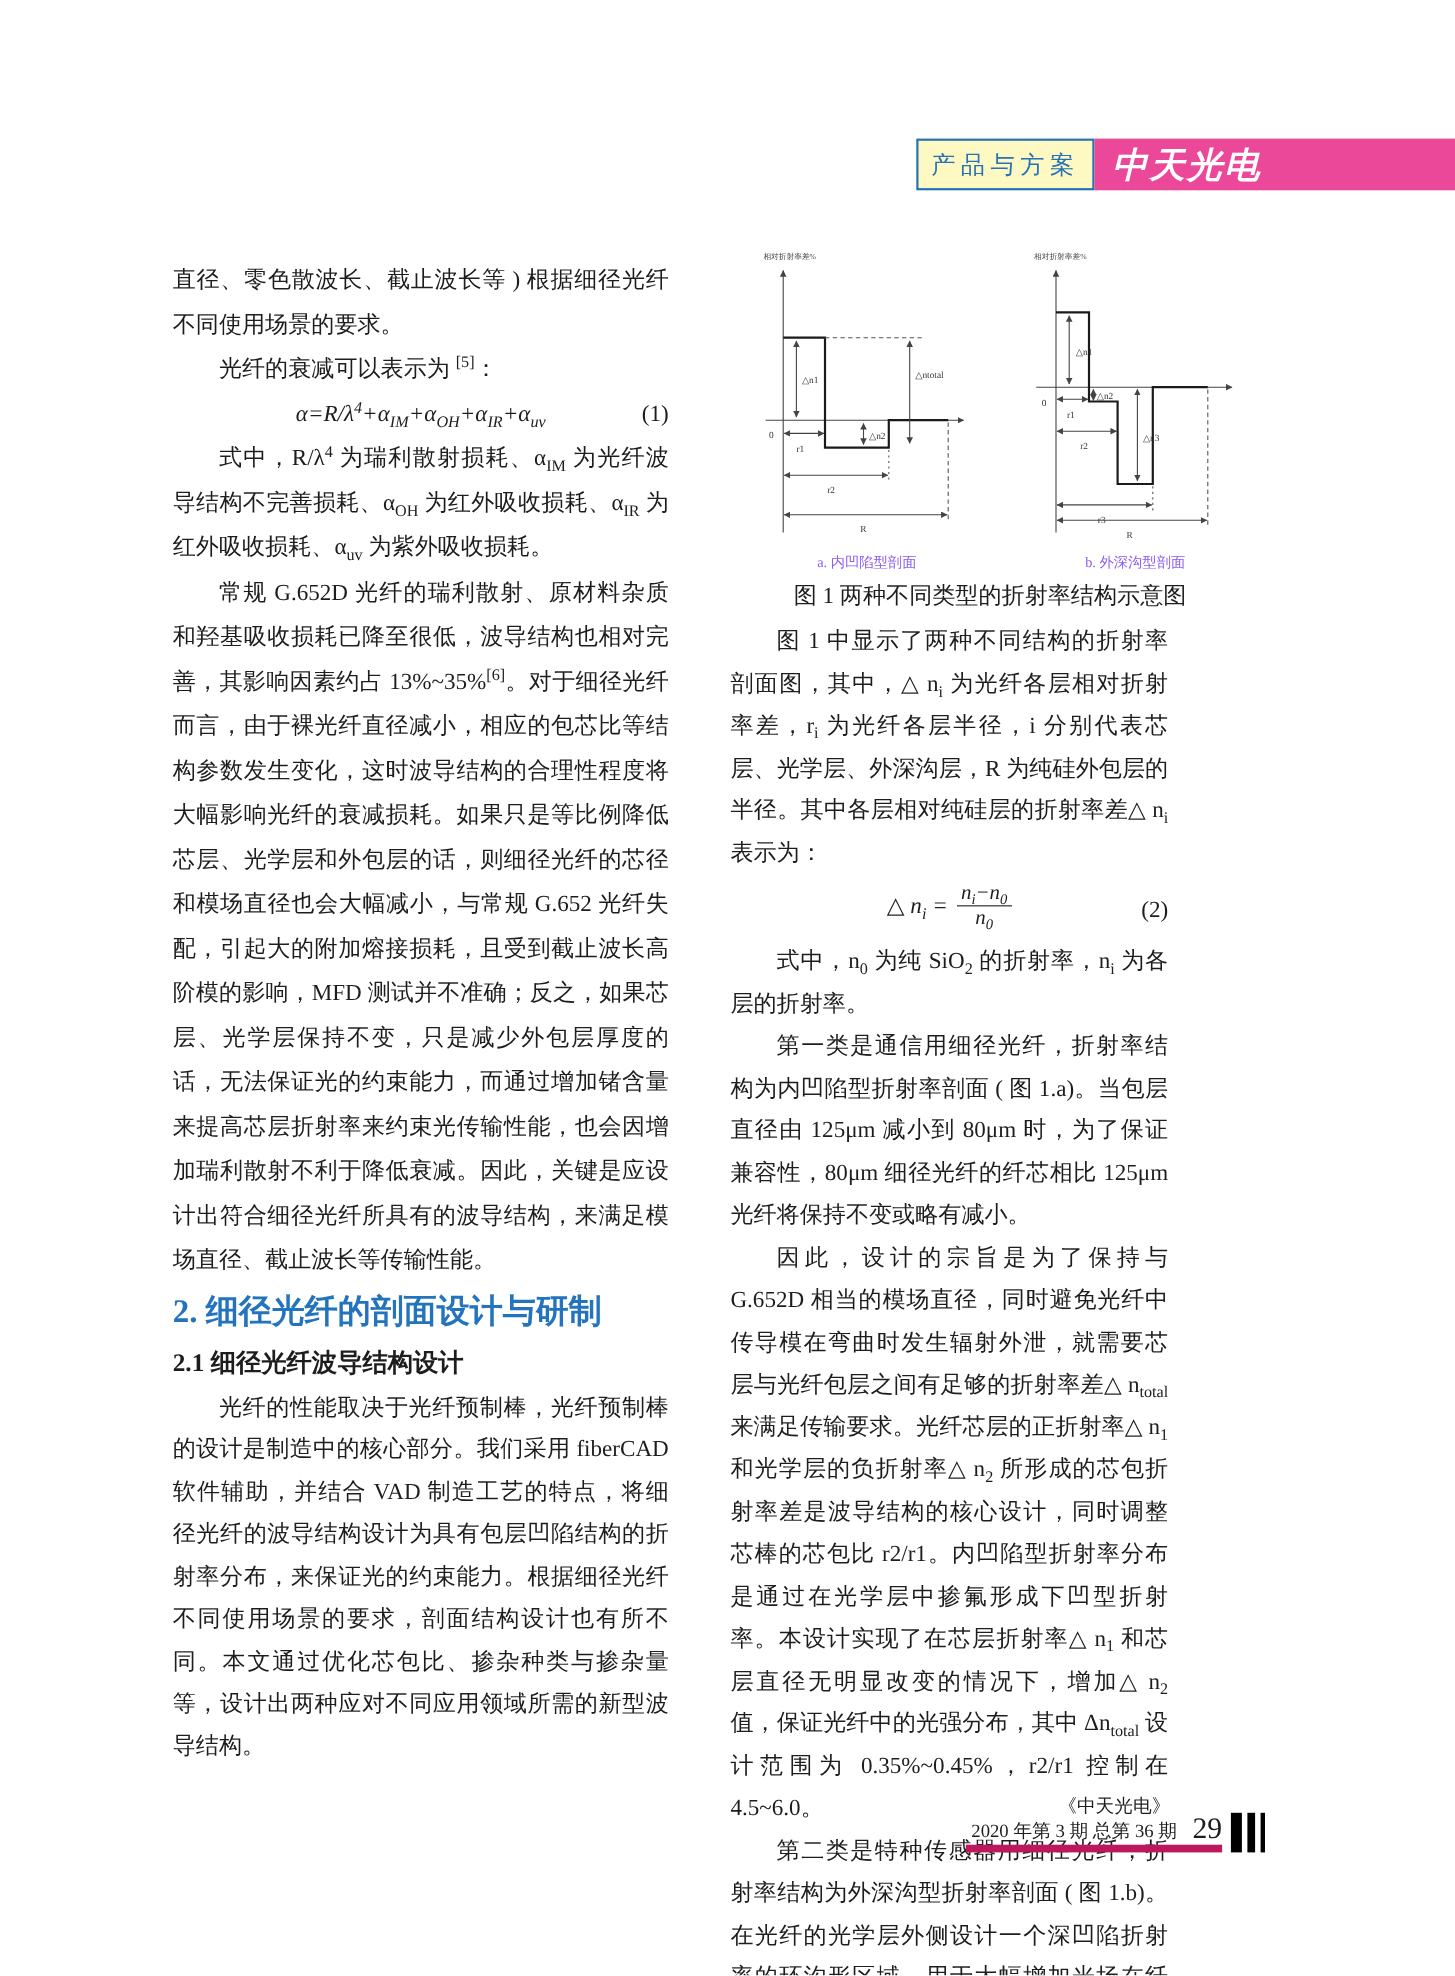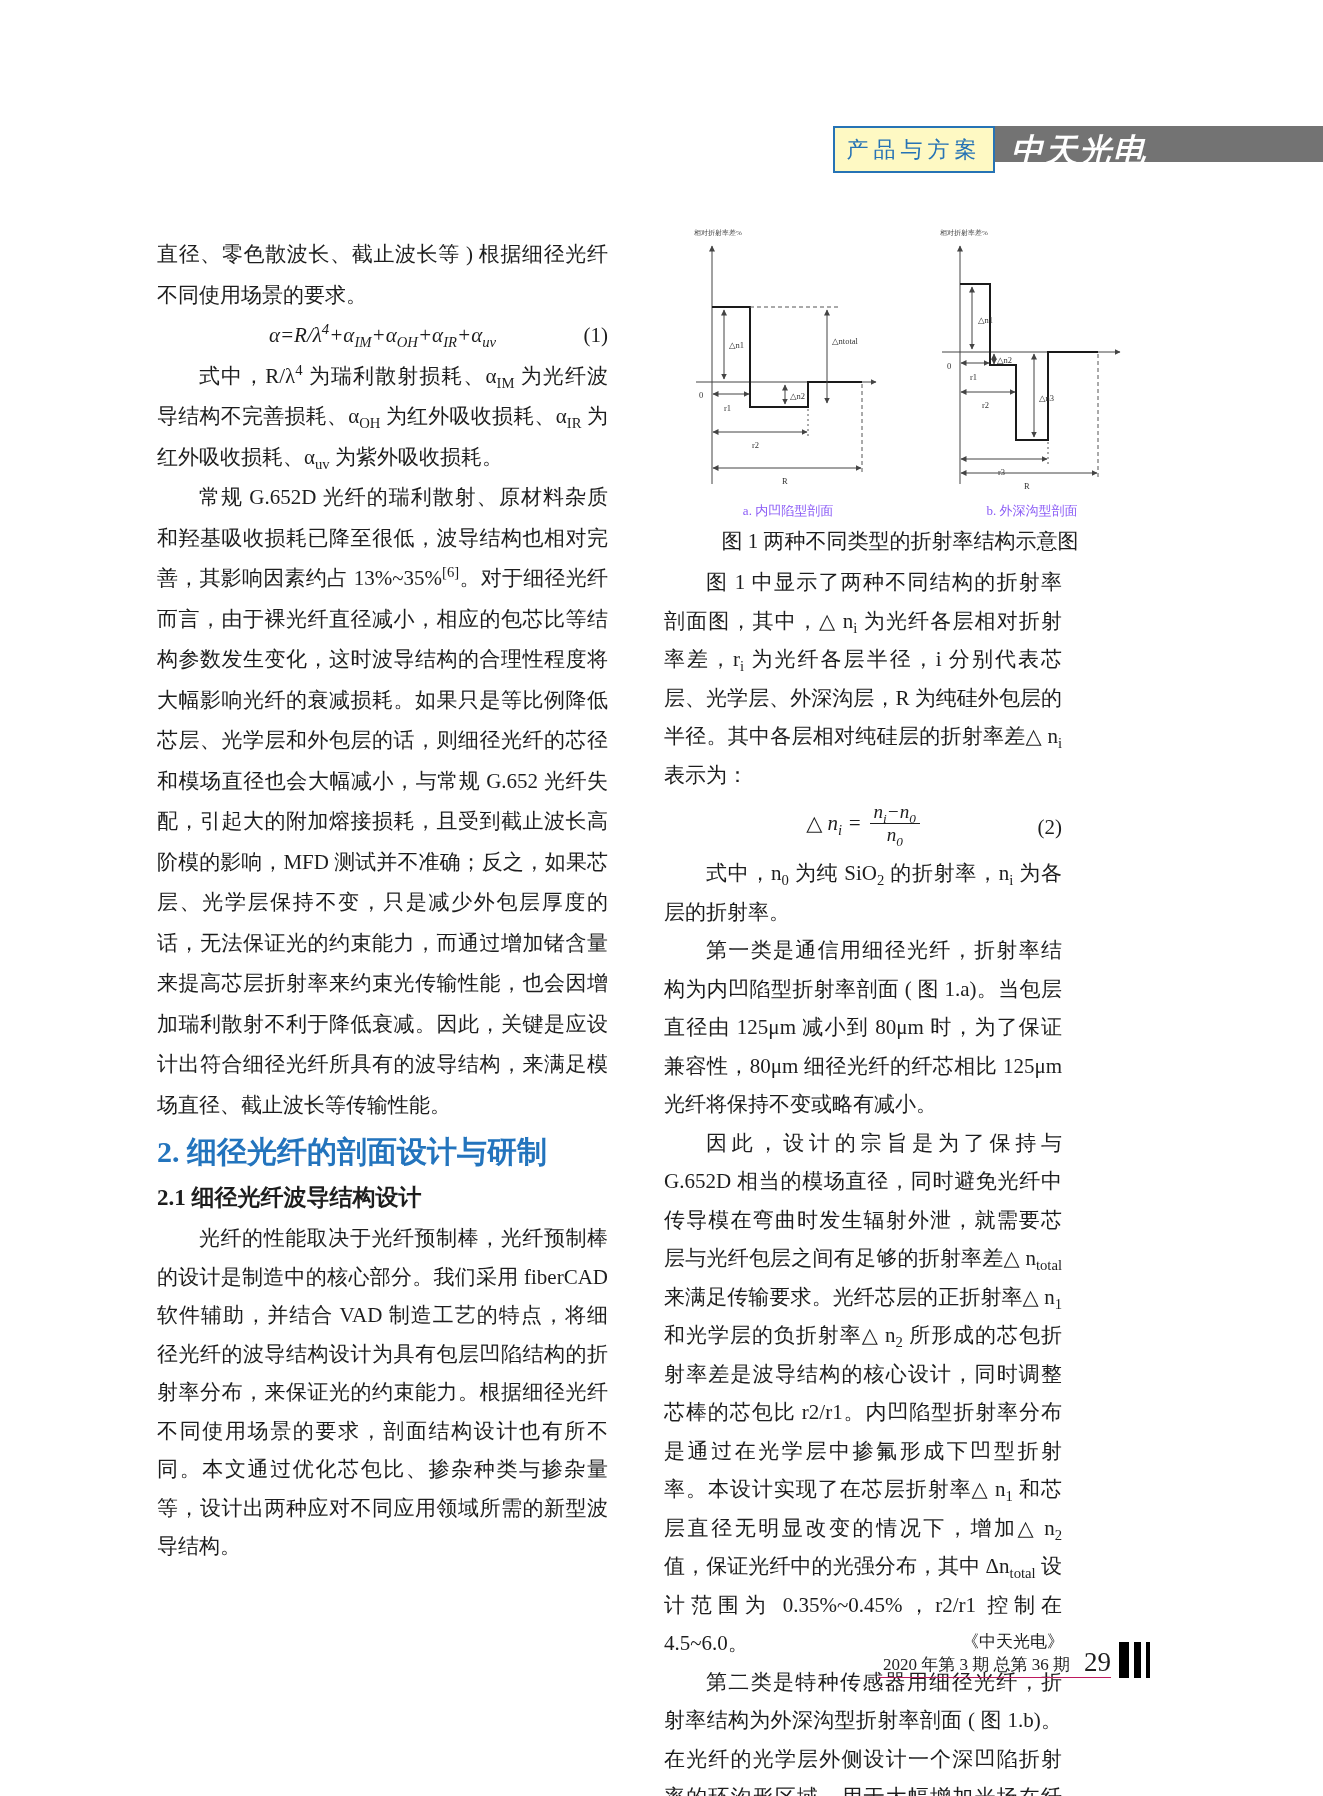--- a/index.html
+++ b/index.html
@@ -3,21 +3,21 @@
 <meta charset="utf-8">
 <style>
   html,body{margin:0;padding:0;background:#ffffff;}
   .page{position:relative;width:1323px;height:1796px;background:#ffffff;overflow:hidden;
         font-family:"Liberation Serif","DejaVu Serif",serif;color:#1d1d1d;}
   
   .header-tag{position:absolute;left:833px;top:126px;width:162px;height:47px;box-sizing:border-box;
         border:2px solid #2673b5;background:#fef9c3;display:flex;align-items:center;justify-content:center;}
   .header-tag span{color:#2673b5;font-size:22px;letter-spacing:5px;
         font-family:"Liberation Sans","DejaVu Sans",sans-serif;}
-  .brand-bar{position:absolute;left:995px;top:126px;width:328px;height:36px;background:#737373;}
+  .brand-bar{position:absolute;left:995px;top:126px;width:328px;height:47px;background:#ec4899;}
   .brand{position:absolute;left:16px;top:3px;color:#ffffff;font-size:32px;font-weight:bold;
         font-style:italic;letter-spacing:2px;font-family:"DejaVu Serif",serif;}
   
   .col-left{position:absolute;left:157px;top:234px;width:451px;font-size:21px;line-height:40.5px;
         text-align:justify;}
   .col-right{position:absolute;left:664px;top:563px;width:398px;font-size:21px;line-height:38.5px;
         text-align:justify;}
   p{margin:0;padding:0;}
   .ind{text-indent:42px;}
   .tight{line-height:38.5px;}
@@ -36,21 +36,21 @@
   
   .fig{position:absolute;left:690px;top:222px;display:flex;gap:48px;}
   .fig .unit{width:196px;display:flex;flex-direction:column;align-items:center;}
   .fig svg{display:block;}
   .subcap{margin-top:2px;font-size:13px;color:#8b5cf6;text-align:center;}
   .fig-caption{position:absolute;left:690px;top:527px;width:420px;text-align:center;font-size:21px;}
   .dlabel{font-size:8.5px;fill:#333;font-family:"Liberation Serif",serif;}
   .dsmall{font-size:7px;fill:#444;font-family:"Liberation Serif",serif;}
   
   .footer{position:absolute;left:878px;top:1630px;display:flex;align-items:flex-end;}
-  .footer-rule{display:flex;align-items:flex-end;border-bottom:1px solid #be185d;padding-bottom:1px;}
+  .footer-rule{display:flex;align-items:flex-end;border-bottom:7px solid #be185d;padding-bottom:1px;}
   .footer-main{width:192px;}
   .journal{font-size:17px;text-align:right;padding-right:6px;}
   .issue{font-size:17px;text-align:right;white-space:nowrap;}
   .pagenum{font-size:27px;margin-left:14px;line-height:1;font-family:"Liberation Serif",serif;}
   .bars{display:flex;gap:5px;margin-left:8px;align-items:flex-end;height:36px;}
   .bars i{display:block;background:#000;height:36px;}
   .bars .b1{width:10px;}.bars .b2{width:7px;}.bars .b3{width:4px;}
 </style>
 </head>
 <body>
@@ -59,20 +59,21 @@
 
   <div class="header-tag">
     <span>产品与方案</span>
   </div>
   <div class="brand-bar">
     <div class="brand">中天光电</div>
   </div>
 
   <div class="col-left">
     <p><span>直径、零色散波长、截止波长等 ) 根据细径光纤不同使用场景的要求。</span></p>
+    <p class="ind"><span>光纤的衰减可以表示为 </span><span class="sup">[5]</span><span>：</span></p>
     <div class="formula">
       <span class="math"><span>α=R/λ</span><span class="sup">4</span><span>+α</span><span class="sub">IM</span><span>+α</span><span class="sub">OH</span><span>+α</span><span class="sub">IR</span><span>+α</span><span class="sub">uv</span></span>
       <span class="f-num">(1)</span>
     </div>
     <p class="ind"><span>式中，R/λ</span><span class="sup">4</span><span> 为瑞利散射损耗、α</span><span class="sub">IM</span><span> 为光纤波导结构不完善损耗、α</span><span class="sub">OH</span><span> 为红外吸收损耗、α</span><span class="sub">IR</span><span> 为红外吸收损耗、α</span><span class="sub">uv</span><span> 为紫外吸收损耗。</span></p>
     <p class="ind"><span>常规 G.652D 光纤的瑞利散射、原材料杂质和羟基吸收损耗已降至很低，波导结构也相对完善，其影响因素约占 13%~35%</span><span class="sup">[6]</span><span>。对于细径光纤而言，由于裸光纤直径减小，相应的包芯比等结构参数发生变化，这时波导结构的合理性程度将大幅影响光纤的衰减损耗。如果只是等比例降低芯层、光学层和外包层的话，则细径光纤的芯径和模场直径也会大幅减小，与常规 G.652 光纤失配，引起大的附加熔接损耗，且受到截止波长高阶模的影响，MFD 测试并不准确；反之，如果芯层、光学层保持不变，只是减少外包层厚度的话，无法保证光的约束能力，而通过增加锗含量来提高芯层折射率来约束光传输性能，也会因增加瑞利散射不利于降低衰减。因此，关键是应设计出符合细径光纤所具有的波导结构，来满足模场直径、截止波长等传输性能。</span></p>
     <h2 class="h2">2. 细径光纤的剖面设计与研制</h2>
     <h3 class="h3">2.1 细径光纤波导结构设计</h3>
     <p class="ind tight"><span>光纤的性能取决于光纤预制棒，光纤预制棒的设计是制造中的核心部分。我们采用 fiberCAD 软件辅助，并结合 VAD 制造工艺的特点，将细径光纤的波导结构设计为具有包层凹陷结构的折射率分布，来保证光的约束能力。根据细径光纤不同使用场景的要求，剖面结构设计也有所不同。本文通过优化芯包比、掺杂种类与掺杂量等，设计出两种应对不同应用领域所需的新型波导结构。</span></p>
   </div>

